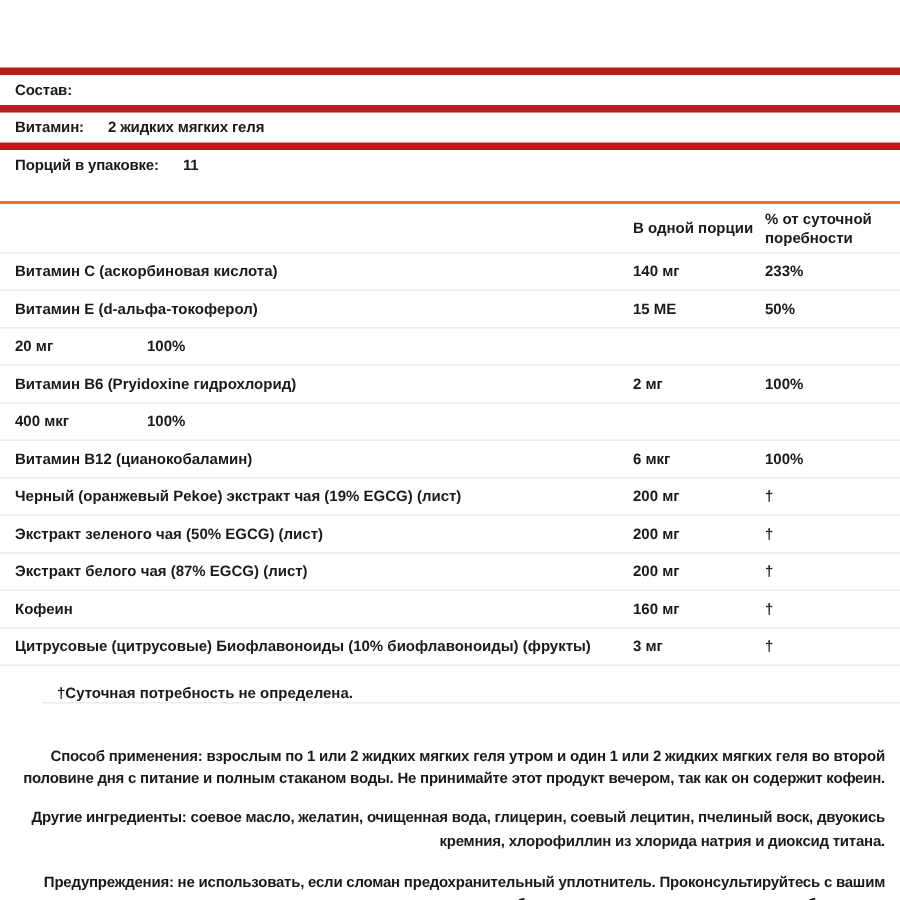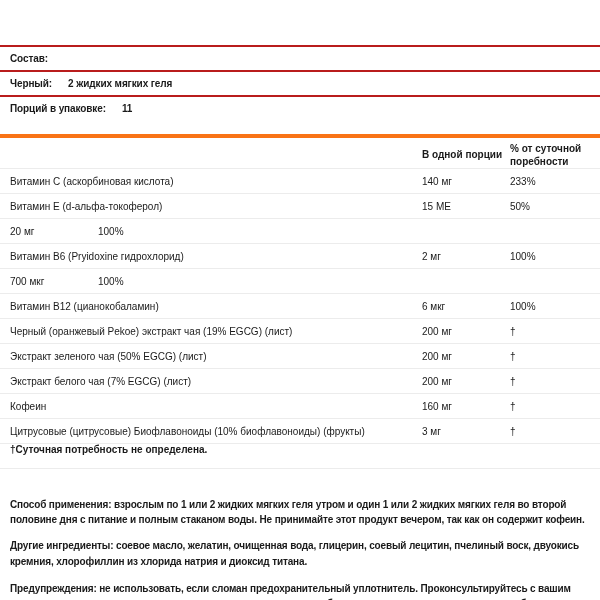--- a/index.html
+++ b/index.html
@@ -18,21 +18,21 @@
   .label-panel {
     width: 600px;
     box-sizing: border-box;
     padding-top: 45px;
   }
 
   
   .info-row {
     display: flex;
     align-items: center;
-    border-top: 2px solid #b91c1c;
+    border-top: 5px solid #b91c1c;
     padding: 0 0 0 10px;
     box-sizing: border-box;
     height: 25px;
     font-size: 10px;
     font-weight: bold;
     letter-spacing: -0.1px;
   }
   .info-row .label-txt {
     white-space: nowrap;
   }
@@ -43,21 +43,21 @@
 
   
   .gap-block {
     height: 14px;
   }
 
   
   .table-head {
     display: flex;
     align-items: flex-start;
-    border-top: 4px solid #f97316;
+    border-top: 2px solid #f97316;
     border-bottom: 1px solid #ececec;
     height: 35px;
     box-sizing: border-box;
     padding-left: 10px;
     font-size: 10px;
     font-weight: bold;
   }
   .th-name {
     flex: 0 0 412px;
   }
@@ -73,78 +73,79 @@
 
   
   .nutrient-row {
     display: flex;
     align-items: center;
     border-bottom: 1px solid #ececec;
     height: 25px;
     box-sizing: border-box;
     padding-left: 10px;
     font-size: 10px;
-    font-weight: normal;
+    font-weight: bold;
   }
   .nr-name {
     flex: 0 0 412px;
     white-space: nowrap;
     overflow: hidden;
   }
   .nr-amount {
     flex: 0 0 88px;
     white-space: nowrap;
   }
   .nr-dv {
     flex: 1;
     white-space: nowrap;
   }
 
   
   .footnote-row {
     display: flex;
-    align-items: flex-start;
+    align-items: flex-end;
     border-bottom: 1px solid #ececec;
     height: 25px;
     box-sizing: border-box;
     padding-left: 10px;
     font-size: 10px;
     font-weight: bold;
+    margin-left: 28px;
   }
 
   
   .para-stack {
     padding: 28px 10px 0 10px;
   }
   .para {
     font-size: 10px;
     font-weight: bold;
     line-height: 1.52;
     letter-spacing: -0.15px;
     margin: 0 0 11px 0;
-    text-align: left;
+    text-align: right;
   }
   .para:last-child {
     margin-bottom: 0;
   }
   .para-warn {
     margin-top: 12px;
   }
 </style>
 </head>
 <body>
 
 <div class="label-panel">
 
   <div class="info-row">
     <span class="label-txt">Состав:</span>
   </div>
 
   <div class="info-row">
-    <span class="label-txt">Черный:</span>
+    <span class="label-txt">Витамин:</span>
     <span class="value-txt">2 жидких мягких геля</span>
   </div>
 
   <div class="info-row">
     <span class="label-txt">Порций в упаковке:</span>
     <span class="value-txt">11</span>
   </div>
 
   <div class="gap-block"></div>
 
@@ -168,40 +169,40 @@
       <div class="nutrient-row">
         <div class="nr-amount">20 мг</div>
         <div class="nr-dv">100%</div>
       </div>
       <div class="nutrient-row">
         <div class="nr-name">Витамин B6 (Pryidoxine гидрохлорид)</div>
         <div class="nr-amount">2 мг</div>
         <div class="nr-dv">100%</div>
       </div>
       <div class="nutrient-row">
-        <div class="nr-amount">700 мкг</div>
+        <div class="nr-amount">400 мкг</div>
         <div class="nr-dv">100%</div>
       </div>
       <div class="nutrient-row">
         <div class="nr-name">Витамин B12 (цианокобаламин)</div>
         <div class="nr-amount">6 мкг</div>
         <div class="nr-dv">100%</div>
       </div>
       <div class="nutrient-row">
         <div class="nr-name">Черный (оранжевый Pekoe) экстракт чая (19% EGCG) (лист)</div>
         <div class="nr-amount">200 мг</div>
         <div class="nr-dv">†</div>
       </div>
       <div class="nutrient-row">
         <div class="nr-name">Экстракт зеленого чая (50% EGCG) (лист)</div>
         <div class="nr-amount">200 мг</div>
         <div class="nr-dv">†</div>
       </div>
       <div class="nutrient-row">
-        <div class="nr-name">Экстракт белого чая (7% EGCG) (лист)</div>
+        <div class="nr-name">Экстракт белого чая (87% EGCG) (лист)</div>
         <div class="nr-amount">200 мг</div>
         <div class="nr-dv">†</div>
       </div>
       <div class="nutrient-row">
         <div class="nr-name">Кофеин</div>
         <div class="nr-amount">160 мг</div>
         <div class="nr-dv">†</div>
       </div>
       <div class="nutrient-row">
         <div class="nr-name">Цитрусовые (цитрусовые) Биофлавоноиды (10% биофлавоноиды) (фрукты)</div>

